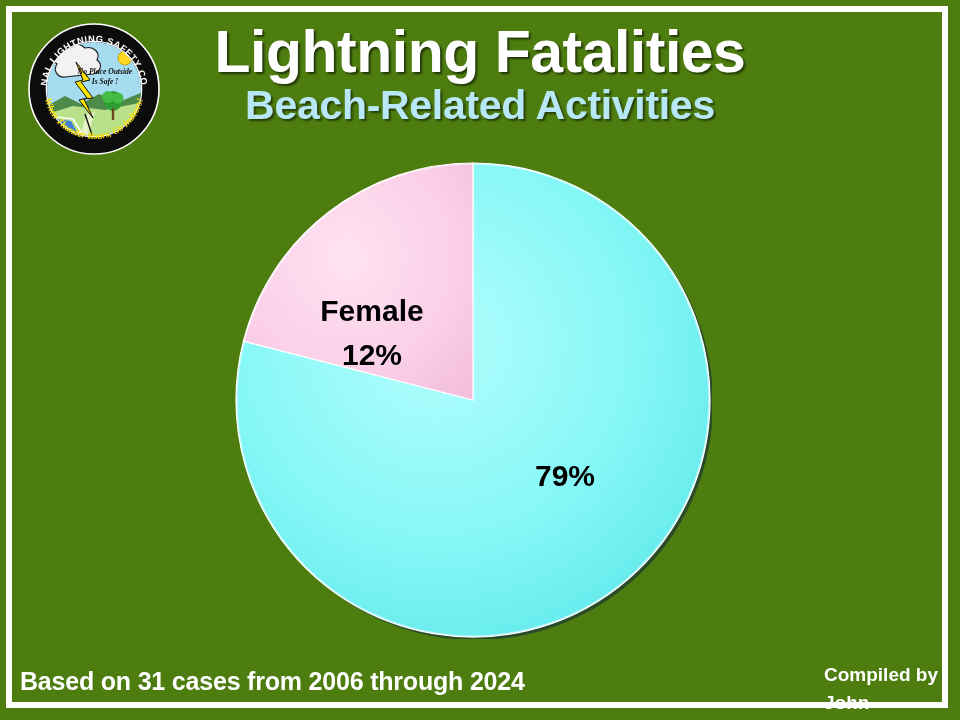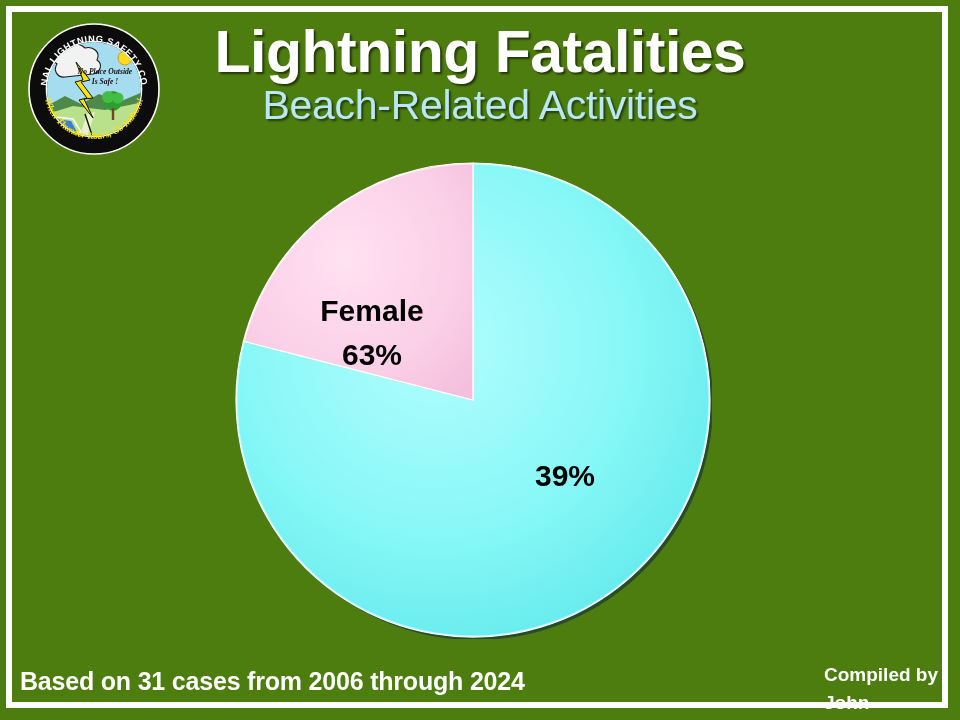--- a/index.html
+++ b/index.html
@@ -46,21 +46,21 @@
     font-size: 59px;
     font-weight: bold;
     color: #ffffff;
     letter-spacing: -0.5px;
     line-height: 1.04;
     text-shadow: 2px 2px 2px rgba(0,0,0,0.55);
     white-space: nowrap;
   }
   #subtitle {
     font-size: 41px;
-    font-weight: normal;
+    font-weight: bold;
     color: #b8e8f5;
     letter-spacing: -0.3px;
     line-height: 1.12;
     text-shadow: 2px 2px 2px rgba(0,0,0,0.5);
     white-space: nowrap;
   }
   
   #pie-wrap {
     position: absolute;
     left: 234px;
@@ -195,25 +195,25 @@
 
       <path id="slice-male" d="M 239 239 L 239.00 2.00 A 237 237 0 1 1 9.45 180.06 Z" fill="url(#cyanGrad)" stroke="#ffffff" stroke-width="1.2"></path>
 
       <path id="slice-female" d="M 239 239 L 9.45 180.06 A 237 237 0 0 1 239.00 2.00 Z" fill="url(#pinkGrad)" stroke="#ffffff" stroke-width="1.2"></path>
 
       <circle cx="239" cy="239" r="236" fill="none" stroke="#ffffff" stroke-width="1.4" opacity="0.5"></circle>
     </svg>
 
     <div class="slice-label" id="label-female">
       <div>Female</div>
-      <div>63%</div>
+      <div>12%</div>
     </div>
 
     <div class="slice-label" id="label-male">
-      <div>39%</div>
+      <div>79%</div>
     </div>
   </div>
 
   <div id="footnote">Based on 31 cases from 2006 through 2024</div>
 
   <div id="credit">
     <div>Compiled by</div>
     <div>John Fatalities</div>
   </div>
 

